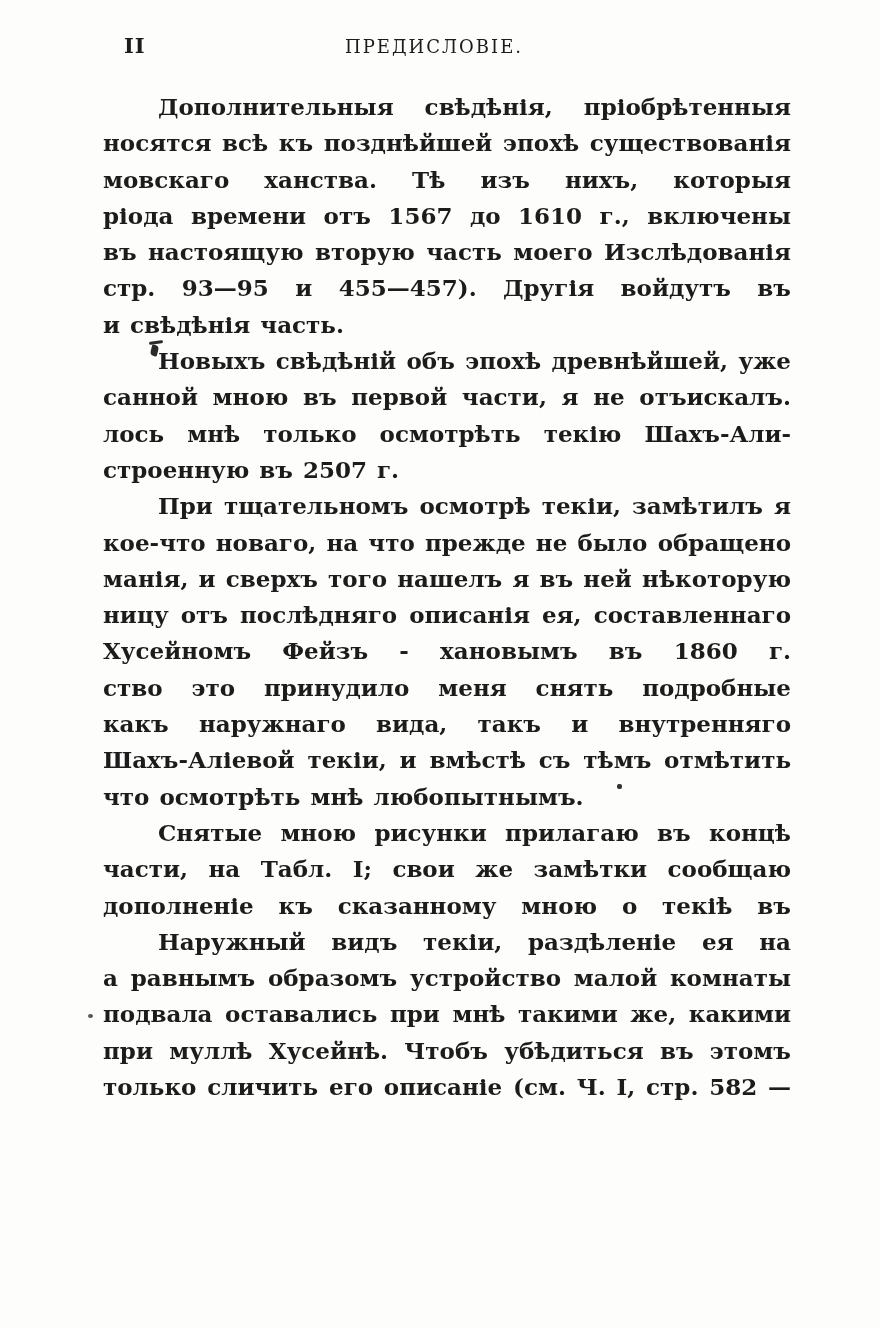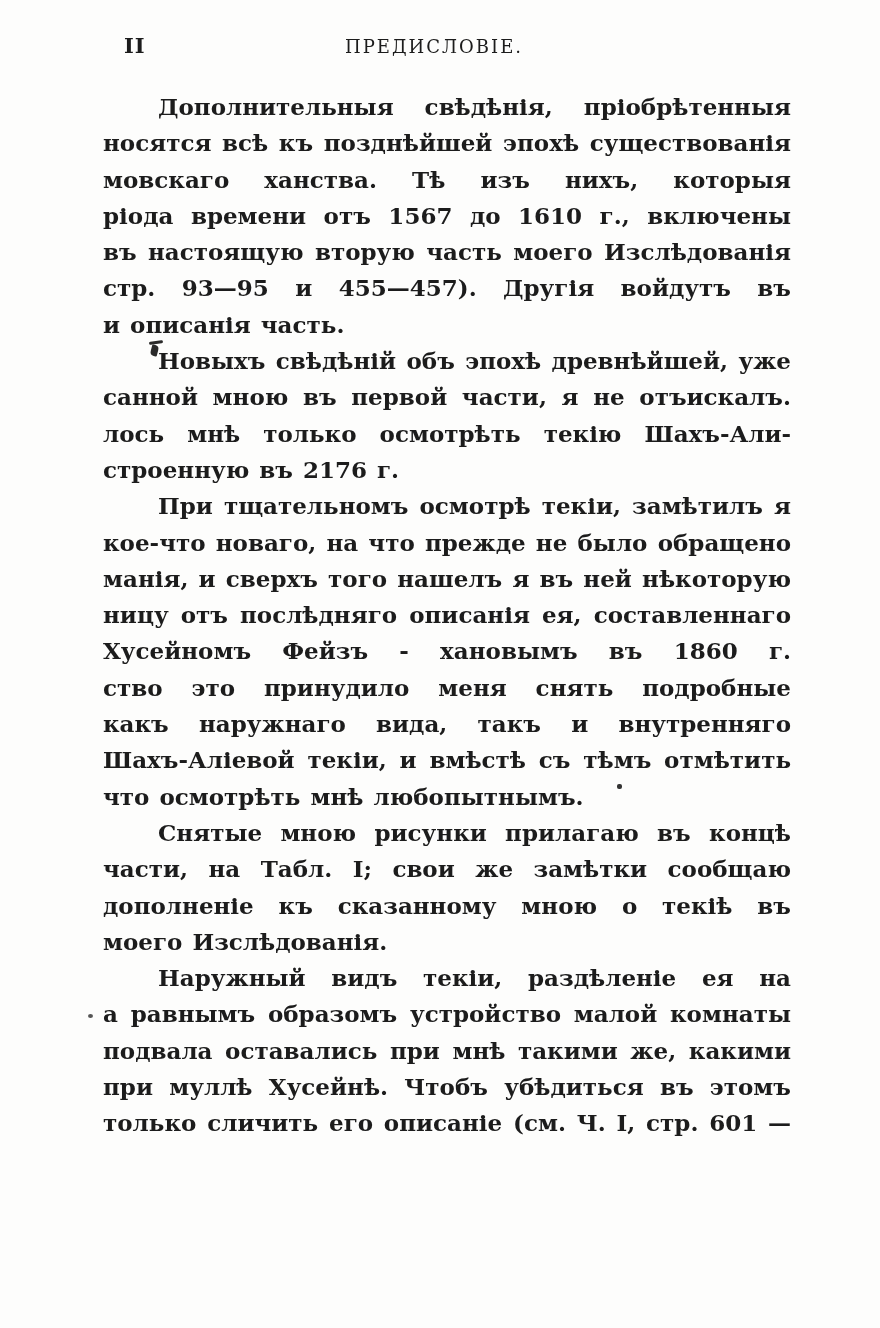--- a/index.html
+++ b/index.html
@@ -78,42 +78,41 @@
   <span class="pagenum">II</span>
   <div class="running-header">ПРЕДИСЛОВІЕ.</div>
 
   <div class="page-body" id="page-body">
       <div class="line indent">Дополнительныя свѣдѣнія, пріобрѣтенныя мною, от-</div>
       <div class="line">носятся всѣ къ позднѣйшей эпохѣ существованія Каси-</div>
       <div class="line">мовскаго ханства. Тѣ изъ нихъ, которыя касаются пе-</div>
       <div class="line">ріода времени отъ 1567 до 1610 г., включены мною</div>
       <div class="line">въ настоящую вторую часть моего Изслѣдованія (см.</div>
       <div class="line">стр. 93—95 и 455—457). Другія войдутъ въ третью</div>
-      <div class="line end">и описанія часть.</div>
+      <div class="line end">и свѣдѣнія часть.</div>
       <div class="line indent">Новыхъ свѣдѣній объ эпохѣ древнѣйшей, уже опи-</div>
       <div class="line">санной мною въ первой части, я не отъискалъ. Уда-</div>
       <div class="line">лось мнѣ только осмотрѣть текію Шахъ-Али-хана, по-</div>
-      <div class="line end">строенную въ 2176 г.</div>
+      <div class="line end">строенную въ 2507 г.</div>
       <div class="line indent">При тщательномъ осмотрѣ текіи, замѣтилъ я въ ней</div>
       <div class="line">кое-что новаго, на что прежде не было обращено вни-</div>
       <div class="line">манія, и сверхъ того нашелъ я въ ней нѣкоторую раз-</div>
       <div class="line">ницу отъ послѣдняго описанія ея, составленнаго муллою</div>
       <div class="line">Хусейномъ Фейзъ - хановымъ въ 1860 г. Обстоятель-</div>
       <div class="line">ство это принудило меня снять подробные рисунки</div>
       <div class="line">какъ наружнаго вида, такъ и внутренняго устройства</div>
       <div class="line">Шахъ-Аліевой текіи, и вмѣстѣ съ тѣмъ отмѣтить все то,</div>
       <div class="line end">что осмотрѣть мнѣ любопытнымъ.</div>
       <div class="line indent">Снятые мною рисунки прилагаю въ концѣ настоящей</div>
       <div class="line">части, на Табл. I; свои же замѣтки сообщаю здѣсь, какъ</div>
       <div class="line">дополненіе къ сказанному мною о текіѣ въ первой части</div>
-      <div class="line end">моего Изслѣдованія.</div>
       <div class="line indent">Наружный видъ текіи, раздѣленіе ея на комнаты,</div>
       <div class="line">а равнымъ образомъ устройство малой комнаты и</div>
       <div class="line">подвала оставались при мнѣ такими же, какими были</div>
       <div class="line">при муллѣ Хусейнѣ. Чтобъ убѣдиться въ этомъ стоитъ</div>
-      <div class="line">только сличить его описаніе (см. Ч. I, стр. 601 —</div>
+      <div class="line">только сличить его описаніе (см. Ч. I, стр. 582 —</div>
     </div>
 
   <div class="artifact artifact-tick"></div>
   <div class="artifact artifact-blob"></div>
   <div class="artifact artifact-dot-left"></div>
   <div class="artifact artifact-dot-mid"></div>
 </div>
 
 </body></html>

